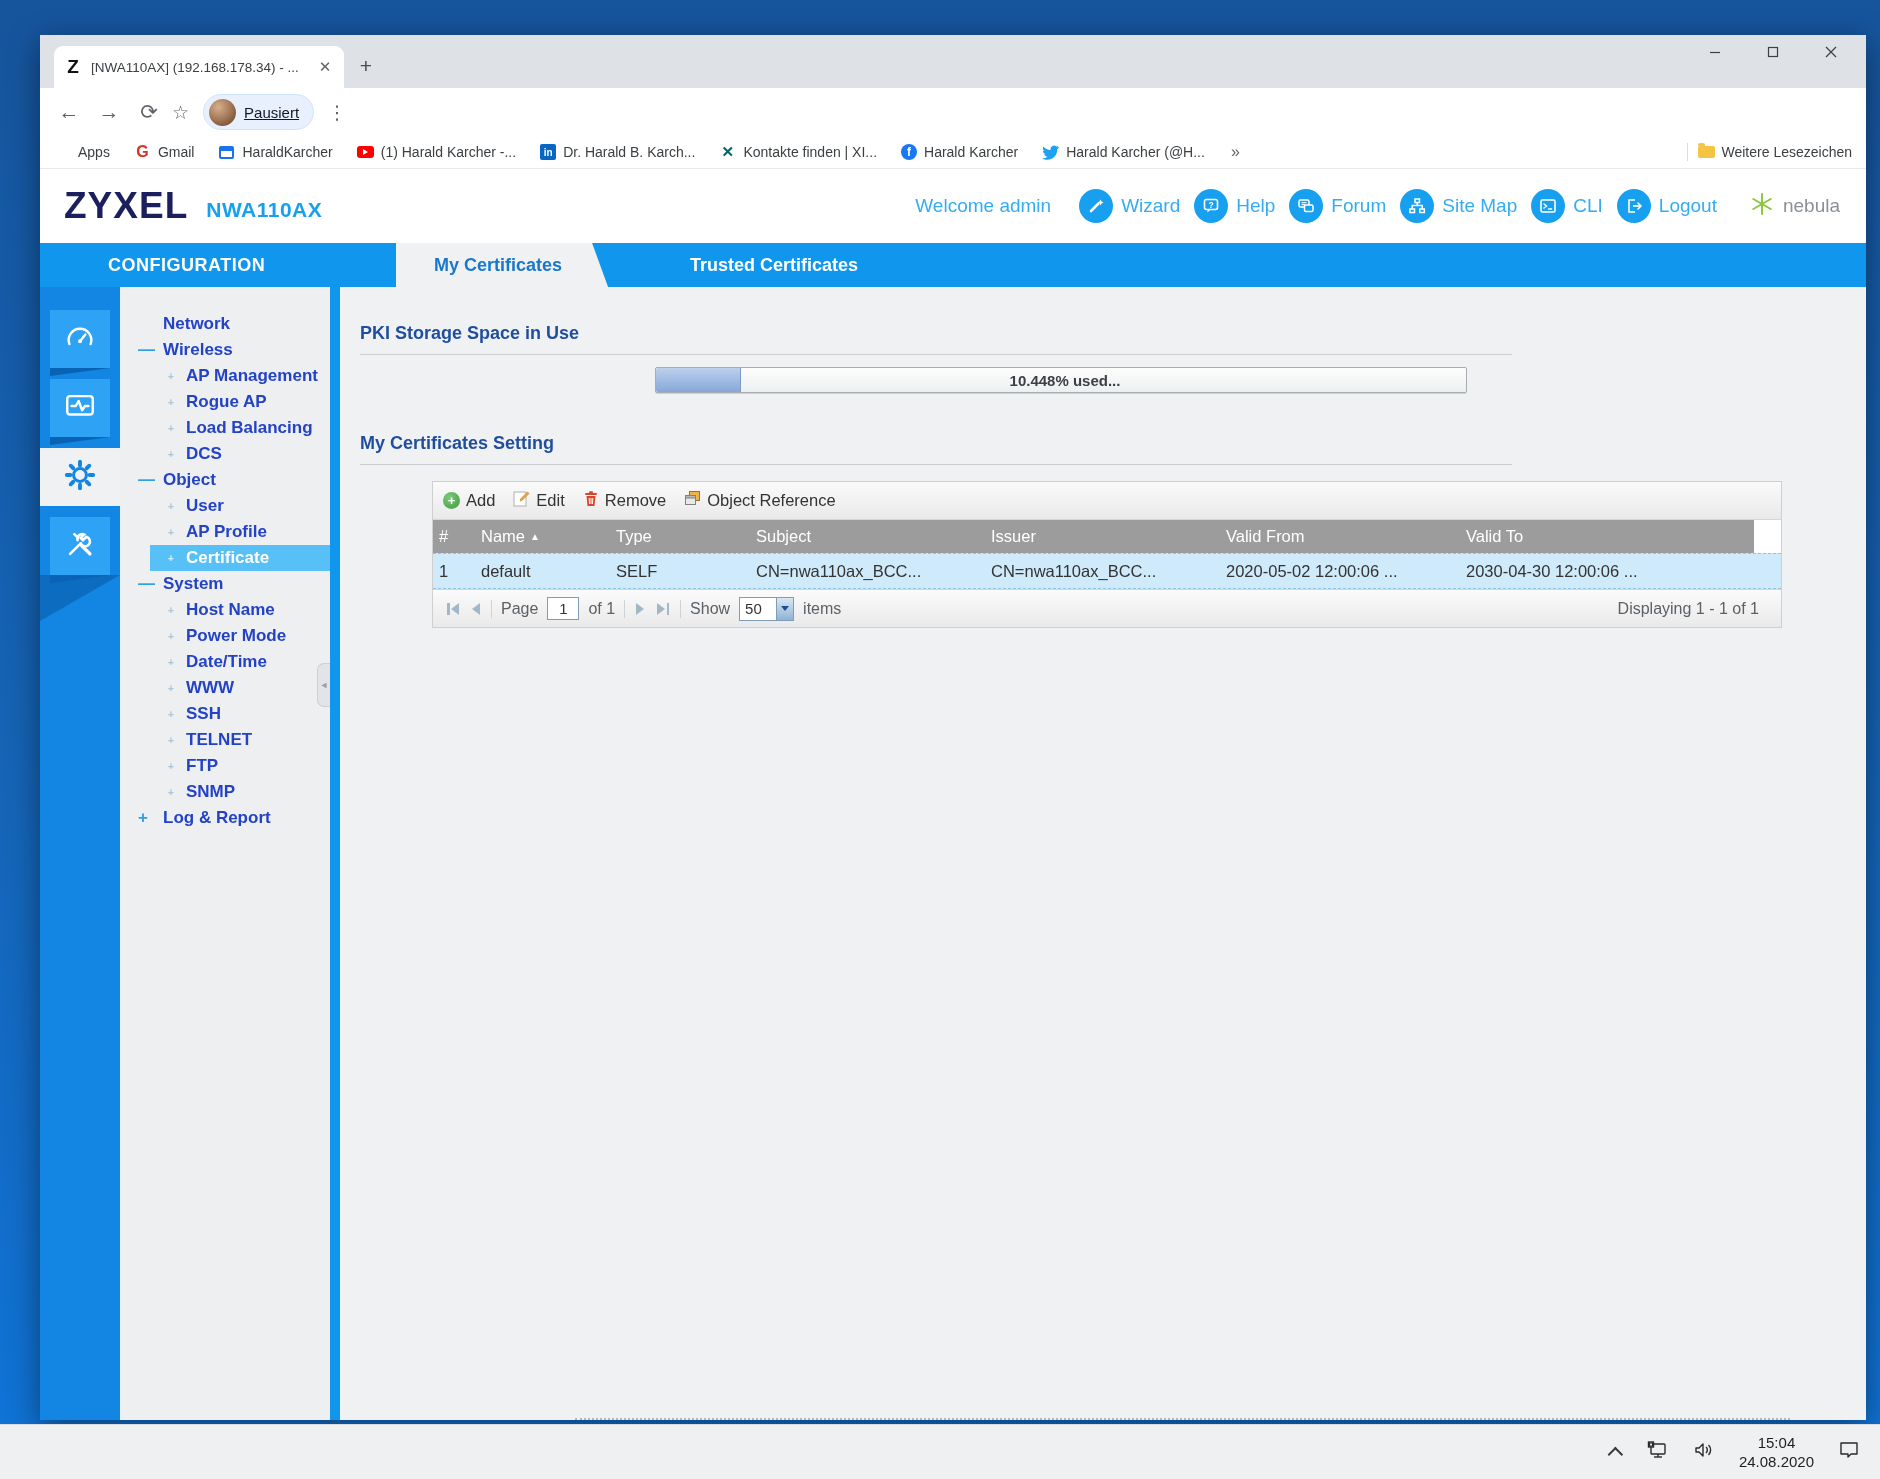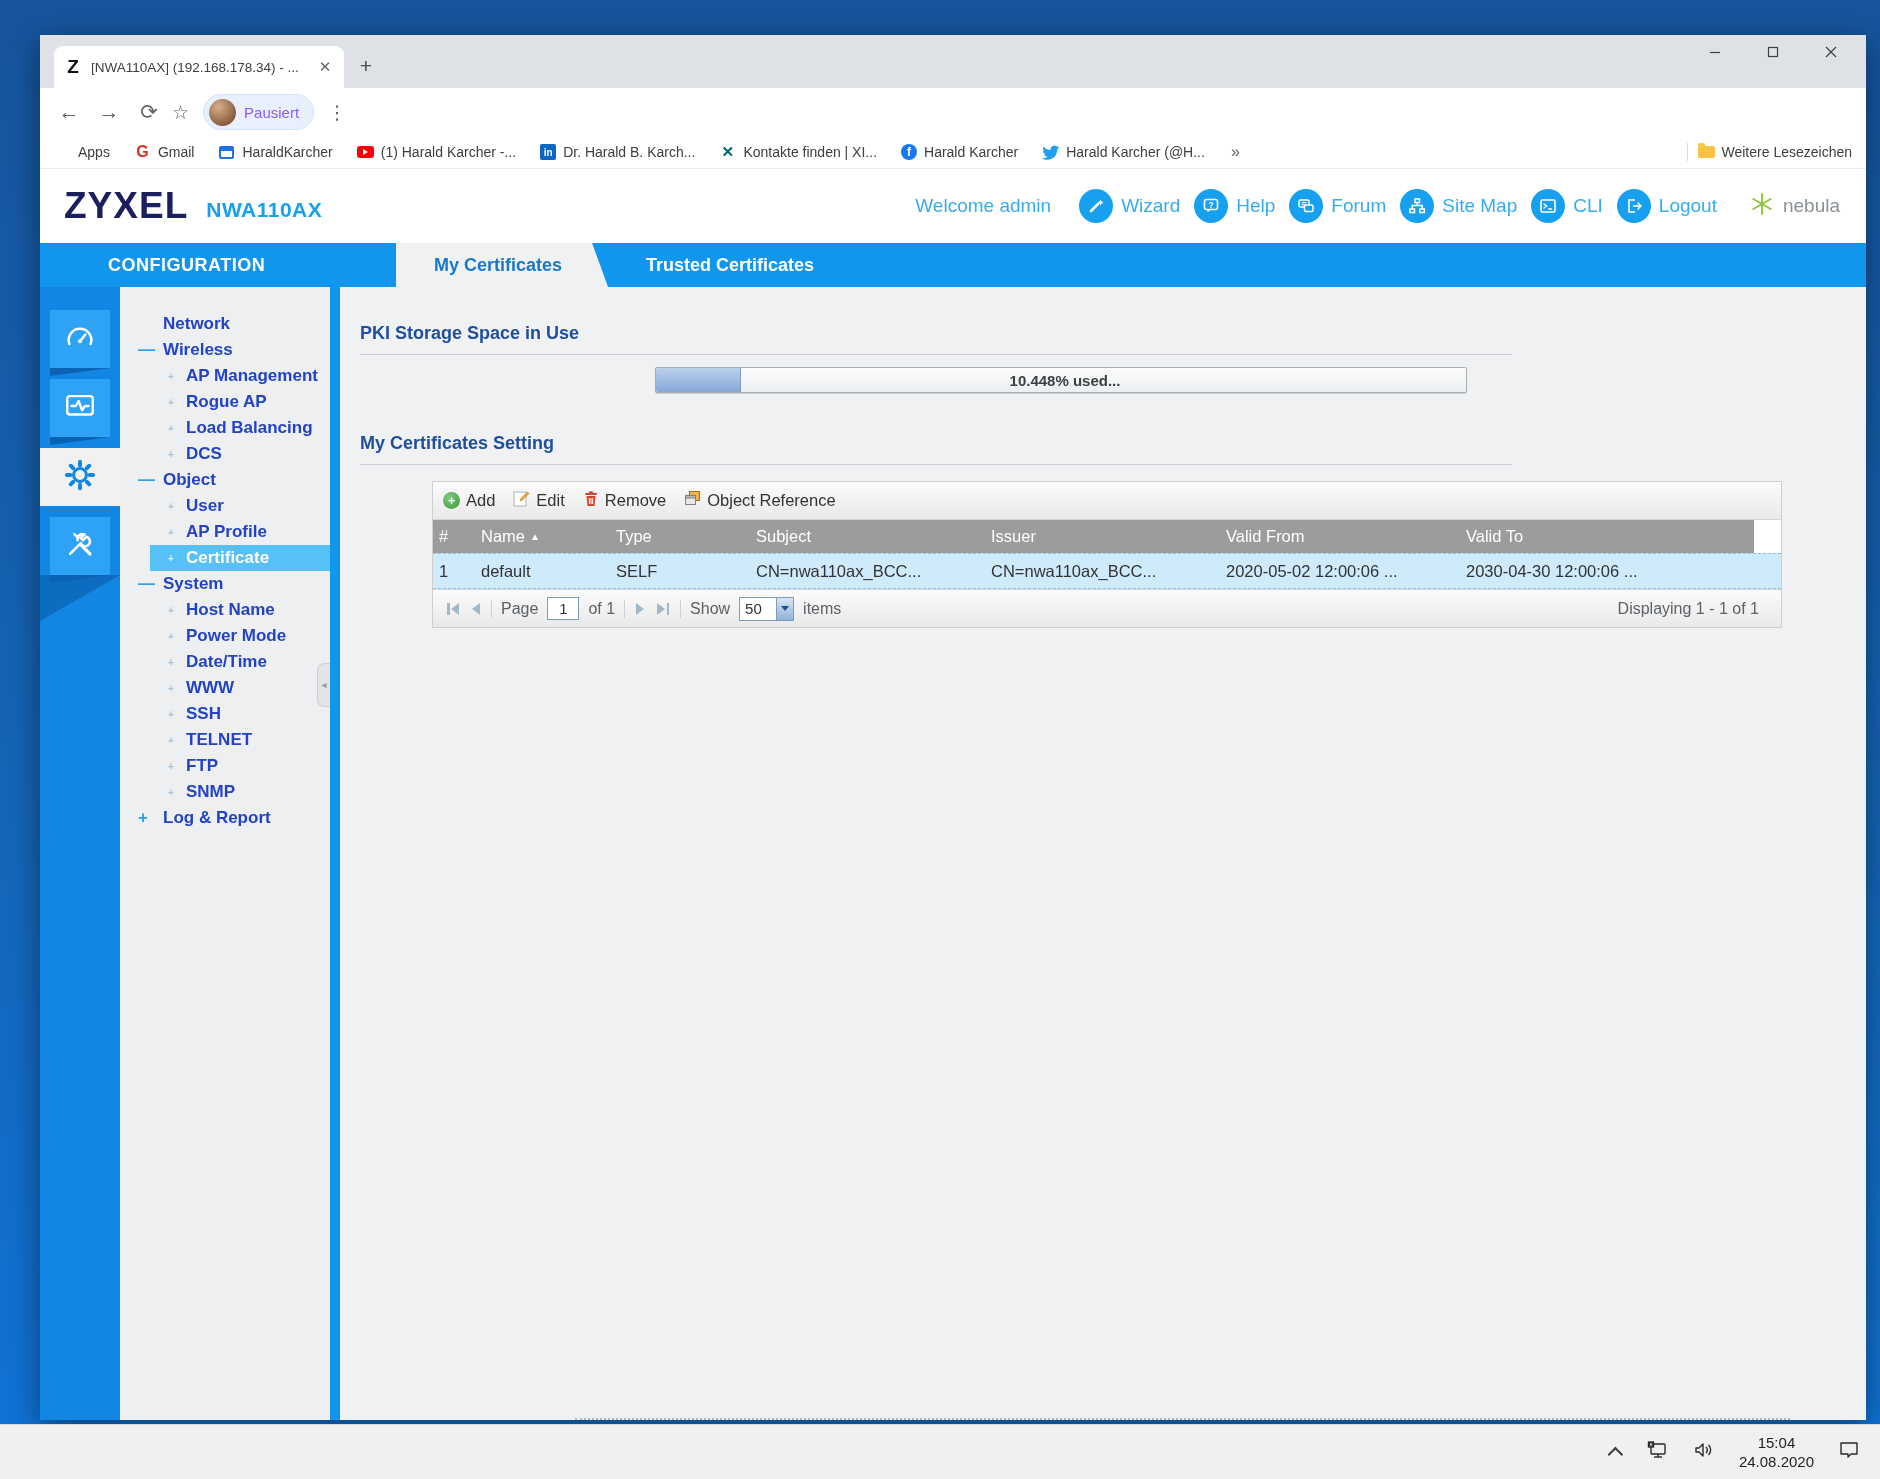--- a/index.html
+++ b/index.html
@@ -28,21 +28,21 @@
     font-size:21px; color:#5f6368; }
   .urlpill { flex:1; height:36px; background:#f1f3f4; border-radius:18px; margin:0 6px; display:flex; align-items:center; padding:0 16px; gap:9px; }
   .warn-tri { width:0; height:0; border-left:9px solid transparent; border-right:9px solid transparent; border-bottom:15px solid #c5221f; position:relative; }
   .warn-tri::after { content:"!"; position:absolute; left:-2.5px; top:2px; color:#fff; font-size:10px; font-weight:bold; }
   .nicht { color:#c5221f; font-size:16.5px; }
   .url-sep { color:#bdc1c6; font-size:16px; }
   .url-text { color:#202124; font-size:16.5px; }
   .star { font-size:19px; color:#5f6368; }
   .profile-pill { display:flex; align-items:center; gap:8px; background:#e8f0fe; border:1px solid #d2e3fc; border-radius:18px; height:36px; padding:0 14px 0 5px; margin-left:8px; }
   .avatar { width:27px; height:27px; border-radius:50%; background:radial-gradient(circle at 35% 30%, #d8b08c, #8a5f41 70%, #5d3f2a); }
-  .pausiert { color:#8b5cf6; font-size:15px; }
+  .pausiert { color:#0f172a; font-size:15px;text-decoration:underline; }
   .kebab { font-size:19px; color:#5f6368; letter-spacing:0; }
 
   
   .bmbar { height:33px; background:#fff; border-bottom:1px solid #e8eaed; display:flex; align-items:center; padding:0 14px; gap:24px; font-size:14px; color:#3c4043; }
   .bm { display:flex; align-items:center; gap:7px; white-space:nowrap; }
   .bi { width:17px; height:17px; display:inline-flex; align-items:center; justify-content:center; font-weight:bold; }
   .apps-grid { display:grid; grid-template-columns:repeat(3,5px); grid-template-rows:repeat(3,5px); gap:1px; }
   .apps-grid i { border-radius:50%; }
   .gmail-g { color:#d93025; font-size:16px; }
   .win-ic { width:15px; height:13px; border:2px solid #1a73e8; border-top-width:5px; border-radius:2px; background:#fff; }
@@ -81,21 +81,21 @@
   .menu { flex:1; background:#edeff0; padding-top:24px; position:relative; }
   .mi { display:flex; align-items:center; height:26px; font-weight:bold; font-size:17px; color:#2342c6; cursor:pointer; }
   .mi .mk { color:#2e9fe8; font-weight:bold; }
   .mi.l1 { padding-left:18px; } .mi.l1 .mk { width:25px; font-size:17px; }
   .mi.l2 { padding-left:48px; } .mi.l2 .mk { width:18px; font-size:10px; color:#a8c4da; }
   .mi.active { background:#57c0f7; color:#fff; margin-left:30px; padding-left:18px; }
   .mi.active .mk { color:#d8f0fe; }
   .collapse-handle { position:absolute; right:0; top:376px; width:13px; height:44px; background:#e2e4e7; border:1px solid #cdd0d4; border-right:none; border-radius:7px 0 0 7px; display:flex; align-items:center; justify-content:center; color:#9aa0a6; font-size:9px; }
 
   .mainpane { flex:1; display:flex; flex-direction:column; border-left:10px solid #1196ee; min-width:0; }
-  .tabbar { height:44px; background:#1196ee; display:flex; align-items:flex-end; }
+  .tabbar { height:44px; background:#1196ee; display:flex; align-items:flex-end;gap:44px; }
   .ptab { height:44px; display:flex; align-items:center; padding:0 34px 0 38px; font-size:18px; font-weight:bold; color:#fff; }
   .ptab.active { background:#f0f1f2; color:#1878cc; margin-left:56px; clip-path:polygon(0 0, calc(100% - 16px) 0, 100% 100%, 0 100%); padding-right:46px; }
   .content { flex:1; background:#f0f1f2; padding:36px 0 0 20px; display:flex; flex-direction:column; min-height:0; }
   .sec-h { color:#1f4e9e; font-weight:bold; font-size:18px; }
   .hr { width:1152px; height:1px; background:#cbcdd0; margin:10px 0 0 0; }
   .pki-bar { margin:12px 0 0 295px; width:812px; height:26px; border:1px solid #a9adb2; border-radius:2px;
     background:linear-gradient(180deg,#fdfdfd,#eceff1); position:relative; box-shadow:0 1px 0 #cfd2d5; }
   .pki-fill { position:absolute; left:0; top:0; bottom:0; background:linear-gradient(180deg,#bcd0ec,#86a8d8); border-right:1px solid #7f9cc8; border-radius:2px 0 0 2px; }
   .pki-label { position:absolute; inset:0; display:flex; align-items:center; justify-content:center; font-size:15px; font-weight:bold; color:#3c4043;margin-left:8px; }
   .sec2 { margin-top:40px; }

